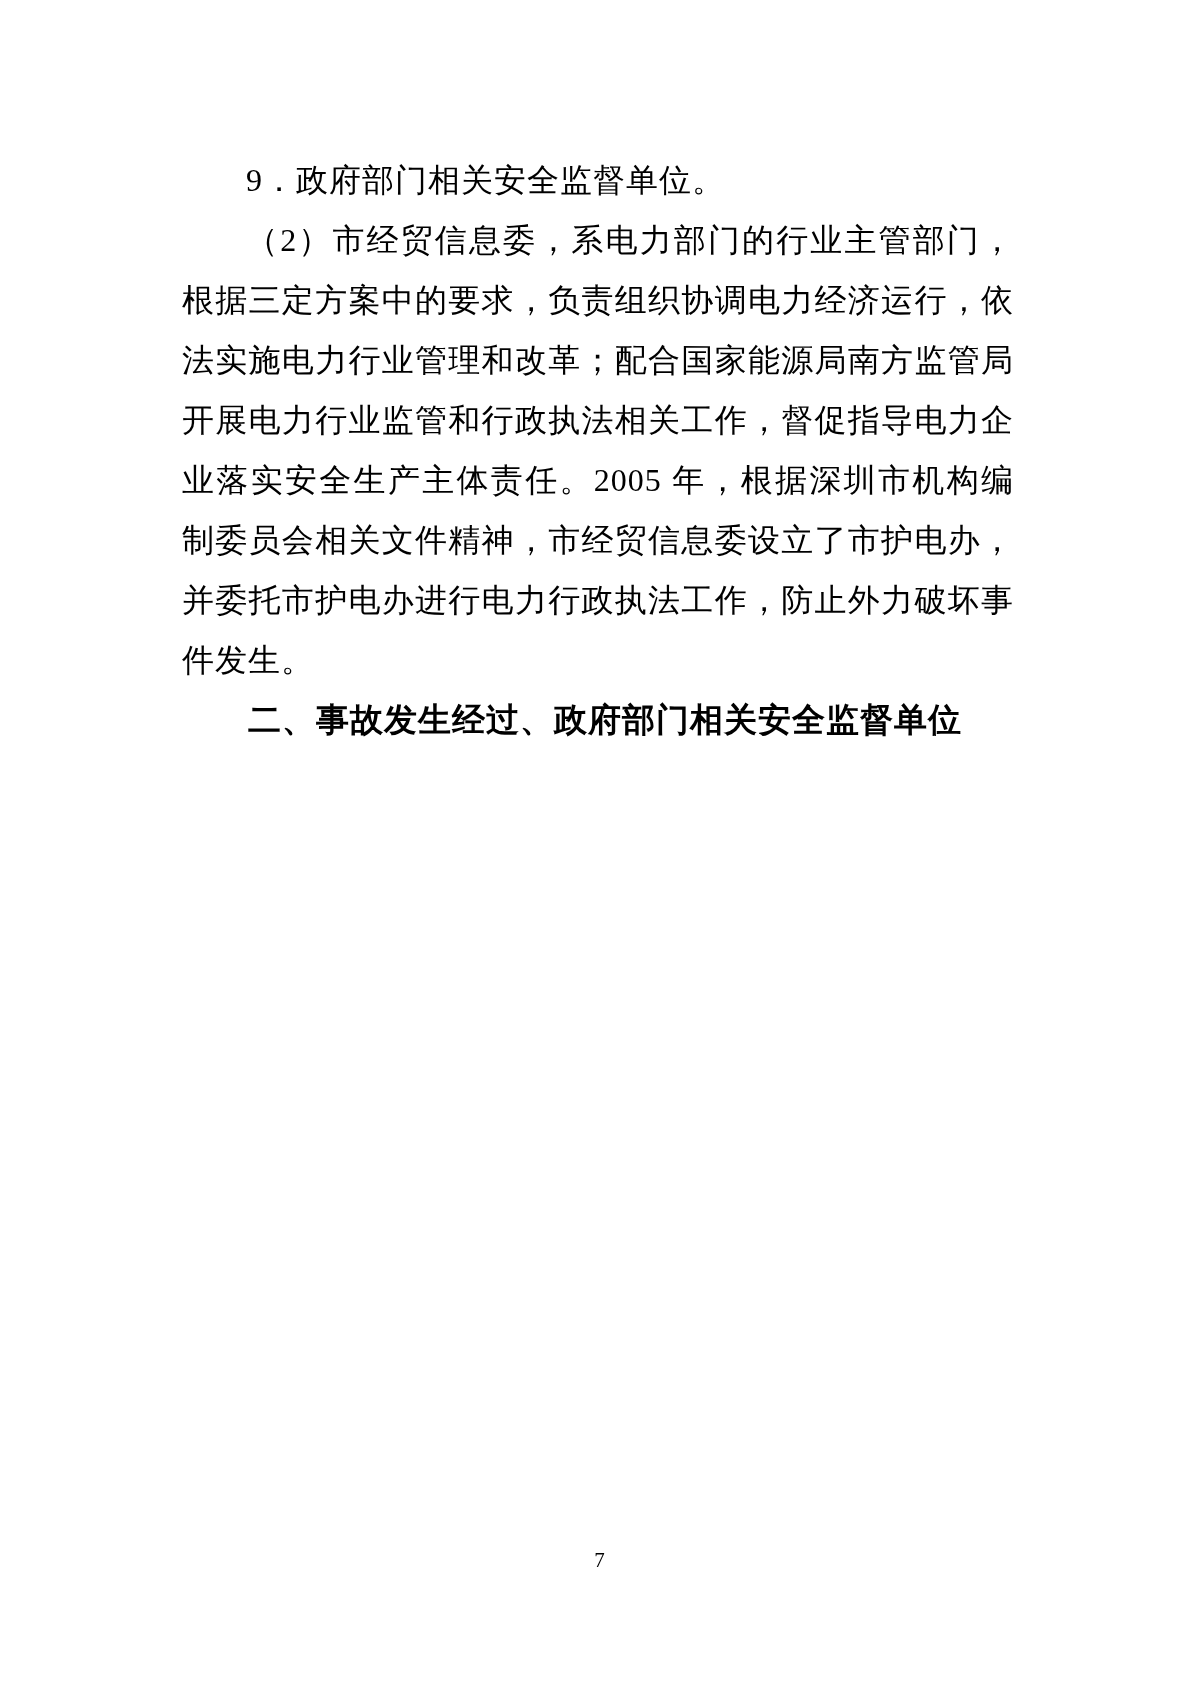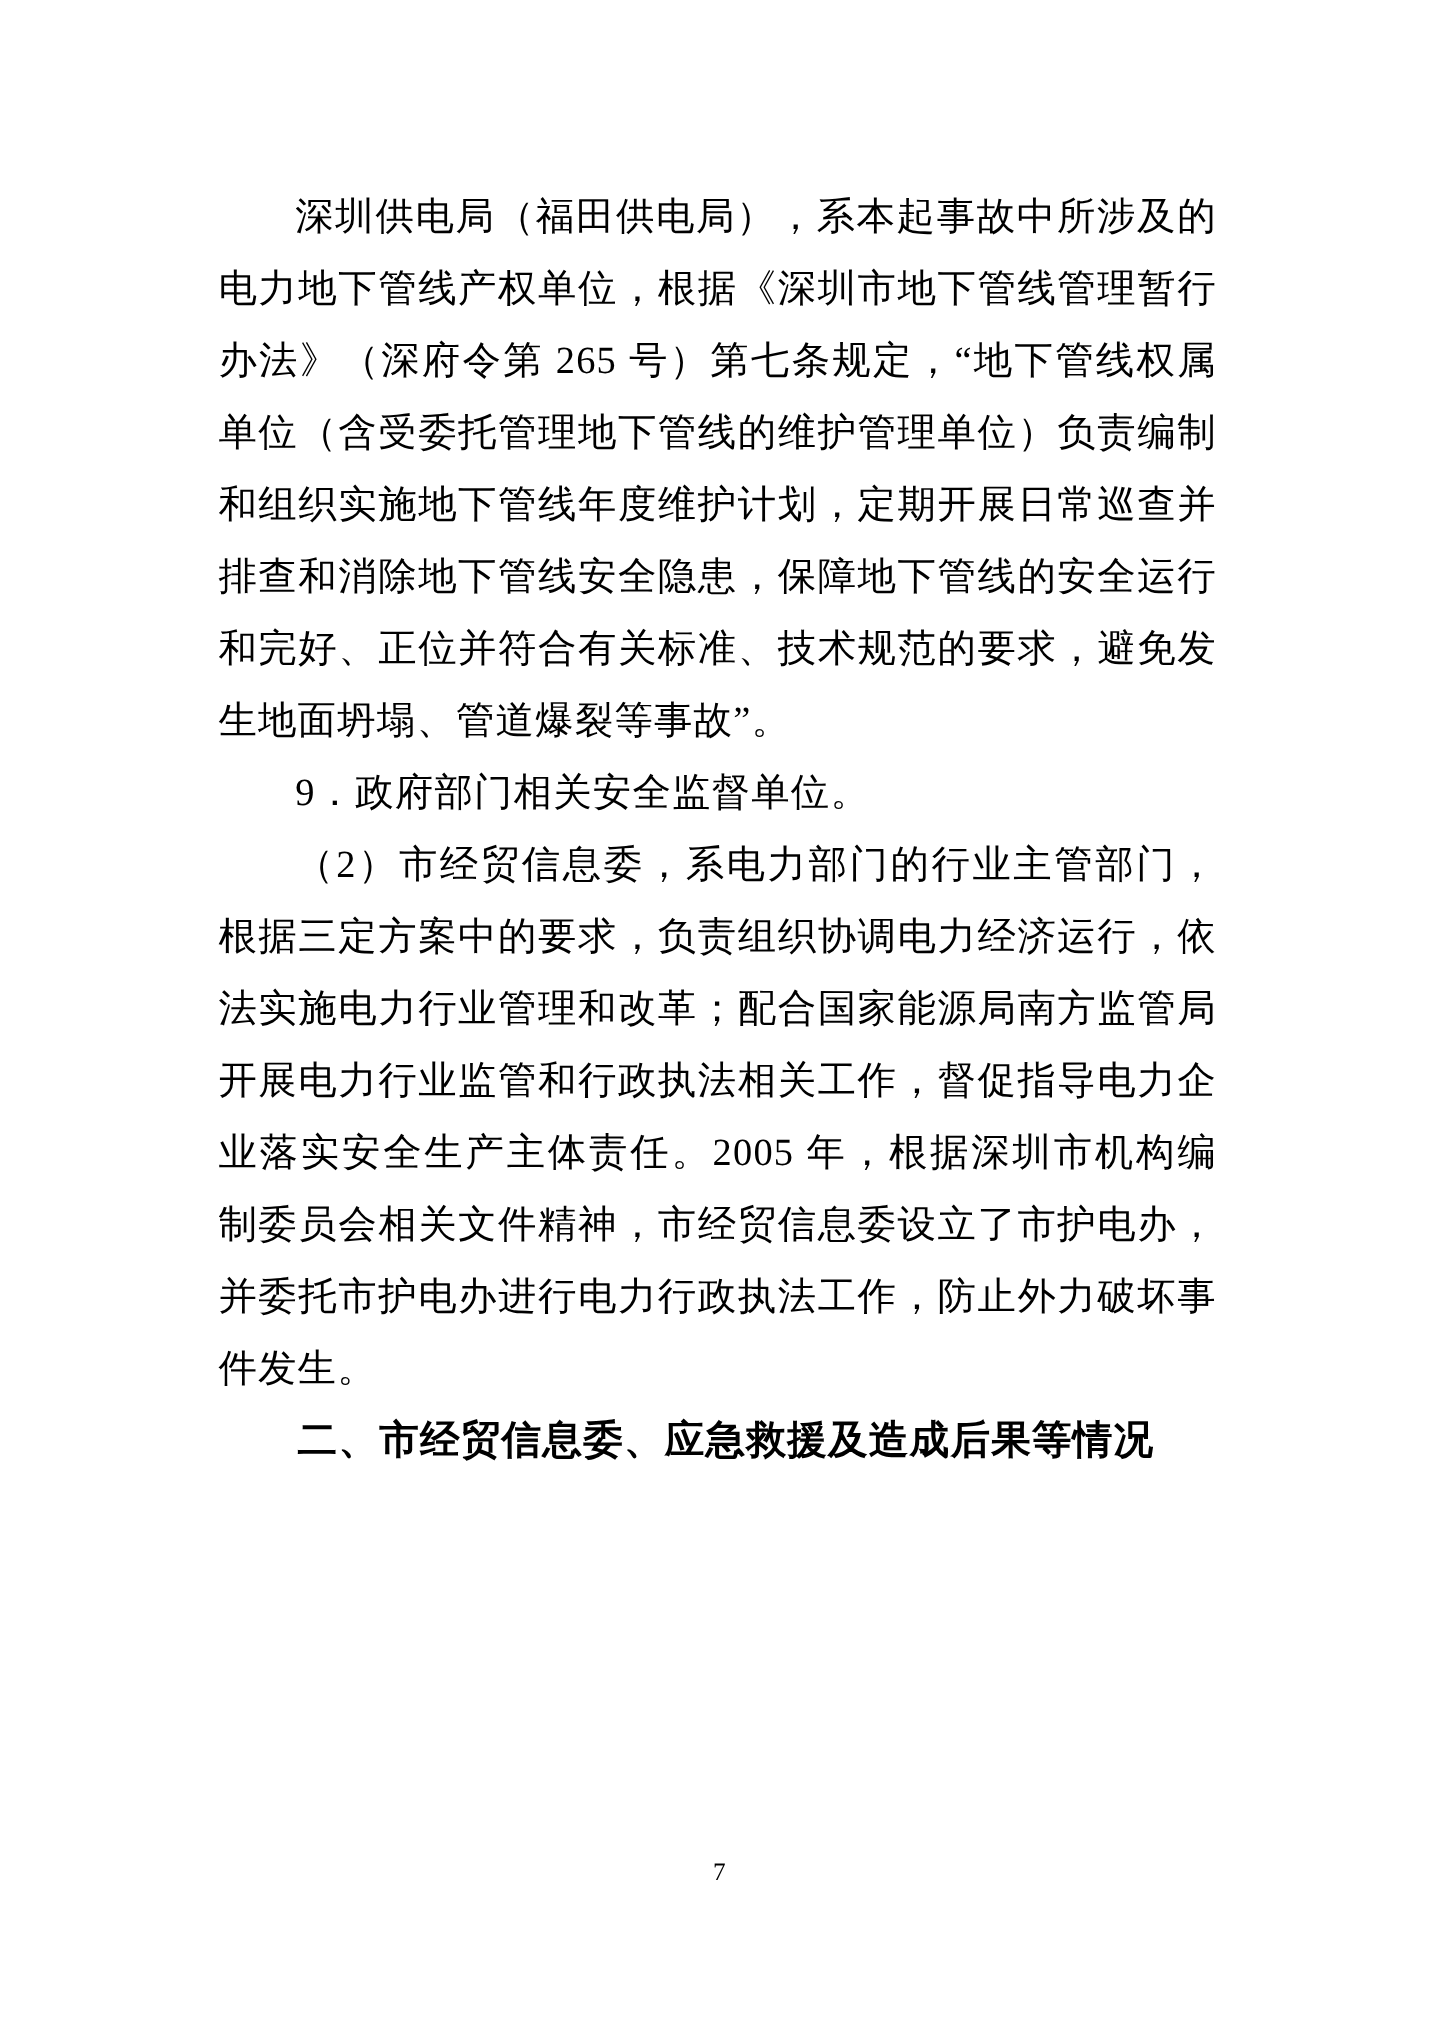--- a/index.html
+++ b/index.html
@@ -53,19 +53,18 @@
     line-height: 30px;
     font-family: "Liberation Serif", serif;
     color: #000000;
   }
 </style>
 </head>
 <body>
 
 <div class="page">
   <div class="content">
-    <p class="body-para">深圳供电局（福田供电局），系本起事故中所涉及的电力地下管线产权单位，根据《深圳市地下管线管理暂行办法》（深府令第 265 号）第七条规定，“地下管线权属单位（含受委托管理地下管线的维护管理单位）负责编制和组织实施地下管线年度维护计划，定期开展日常巡查并排查和消除地下管线安全隐患，保障地下管线的安全运行和完好、正位并符合有关标准、技术规范的要求，避免发生地面坍塌、管道爆裂等事故”。</p>
     <p class="body-para">9．政府部门相关安全监督单位。</p>
     <p class="body-para">（2）市经贸信息委，系电力部门的行业主管部门，根据三定方案中的要求，负责组织协调电力经济运行，依法实施电力行业管理和改革；配合国家能源局南方监管局开展电力行业监管和行政执法相关工作，督促指导电力企业落实安全生产主体责任。2005 年，根据深圳市机构编制委员会相关文件精神，市经贸信息委设立了市护电办，并委托市护电办进行电力行政执法工作，防止外力破坏事件发生。</p>
-    <h2 class="section-heading">二、市经贸信息委、应急救援及造成后果等情况</h2>
+    <h2 class="section-heading">二、事故发生经过、政府部门相关安全监督单位</h2>
   </div>
   <div class="page-number">7</div>
 </div>
 
 </body></html>

